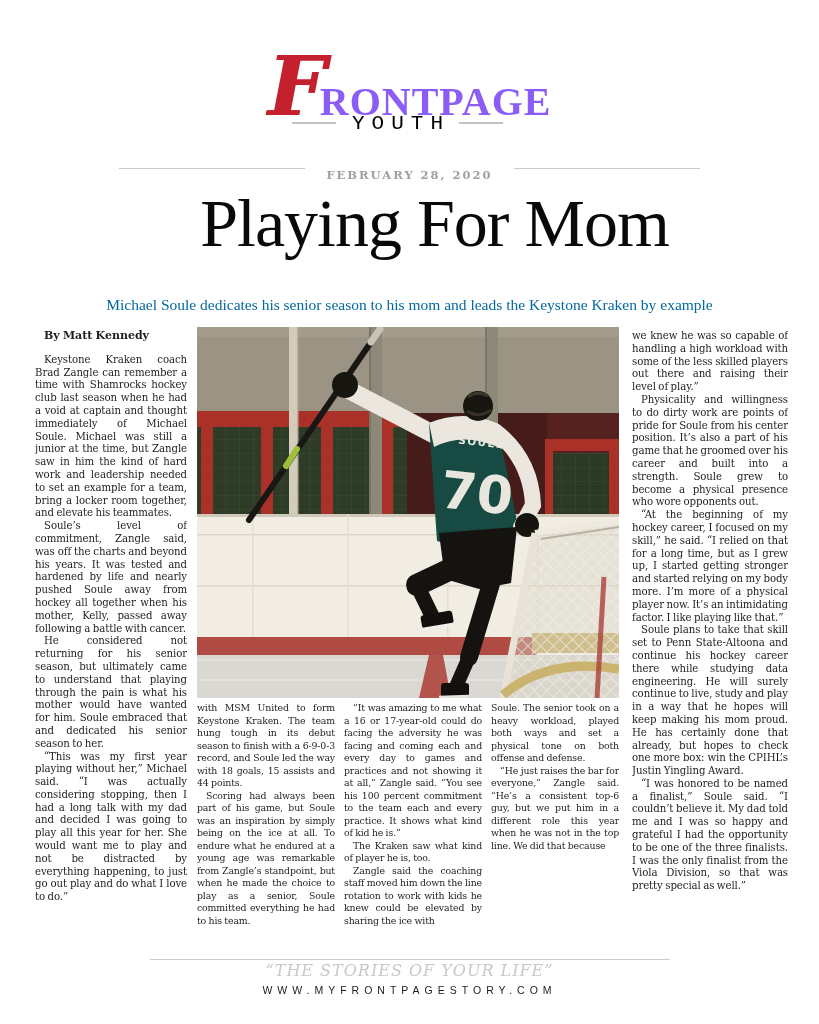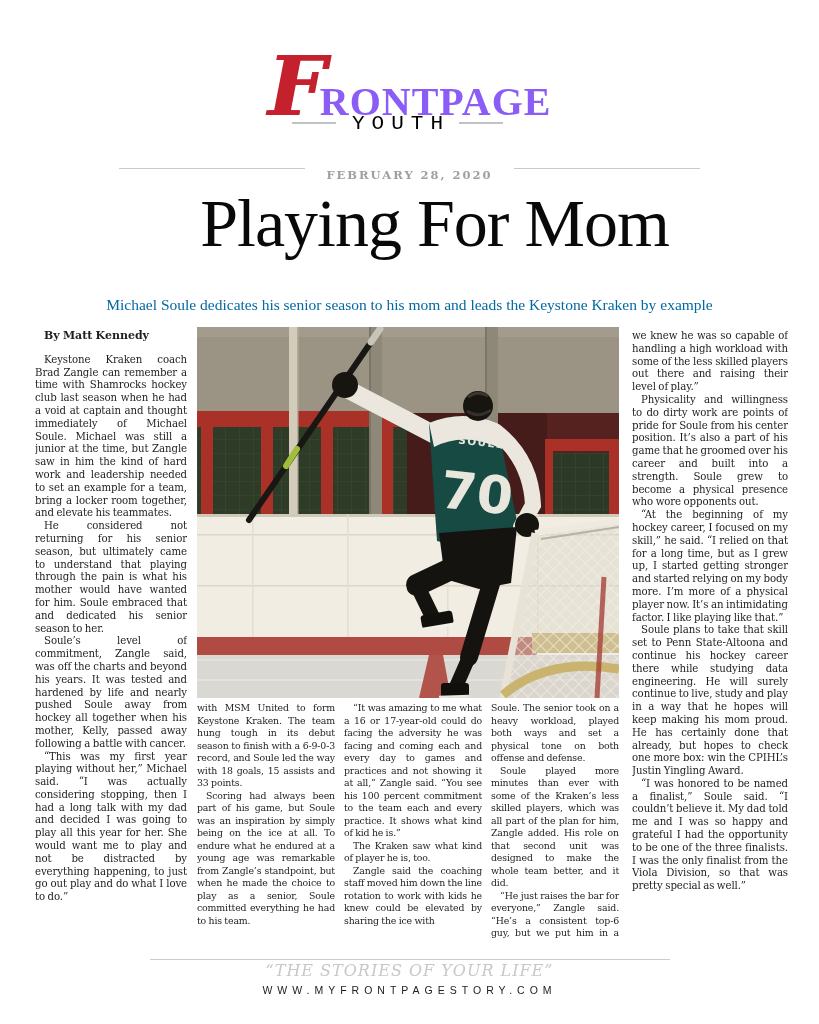--- a/index.html
+++ b/index.html
@@ -77,22 +77,22 @@
     <span class="date-rule"></span>
   </div>
 
   <div class="headline">Playing For Mom</div>
   <div class="subheadline">Michael Soule dedicates his senior season to his mom and leads the Keystone Kraken by example</div>
 
   <div class="col col-outer col1">
     <p class="byline">By Matt Kennedy</p>
     <div>
         <p>Keystone Kraken coach Brad Zangle can remember a time with Shamrocks hockey club last season when he had a void at captain and thought immediately of Michael Soule. Michael was still a junior at the time, but Zangle saw in him the kind of hard work and leadership needed to set an example for a team, bring a locker room together, and elevate his teammates.</p>
+        <p>Soule’s level of commitment, Zangle said, was off the charts and beyond his years. It was tested and hardened by life and nearly pushed Soule away from hockey all together when his mother, Kelly, passed away following a battle with cancer.</p>
         <p>He considered not returning for his senior season, but ultimately came to understand that playing through the pain is what his mother would have wanted for him. Soule embraced that and dedicated his senior season to her.</p>
-        <p>Soule’s level of commitment, Zangle said, was off the charts and beyond his years. It was tested and hardened by life and nearly pushed Soule away from hockey all together when his mother, Kelly, passed away following a battle with cancer.</p>
         <p>“This was my first year playing without her,” Michael said. “I was actually considering stopping, then I had a long talk with my dad and decided I was going to play all this year for her. She would want me to play and not be distracted by everything happening, to just go out play and do what I love to do.”</p>
       </div>
   </div>
 
   <div class="photo">
     <svg width="422" height="371" viewBox="0 0 422 371" xmlns="http://www.w3.org/2000/svg">
       <defs>
         <pattern id="mesh" width="9" height="9" patternUnits="userSpaceOnUse" patternTransform="rotate(45)">
           <path d="M0 0 L0 9 M0 0 L9 0" stroke="#f2efe6" stroke-width="1.5" fill="none"></path>
         </pattern>
@@ -177,31 +177,30 @@
         <line x1="344" y1="212" x2="422" y2="200" stroke="#b7b1a2" stroke-width="2"></line>
         <line x1="338" y1="206" x2="422" y2="194" stroke="#efeadf" stroke-width="6"></line>
         <line x1="338" y1="206" x2="306" y2="371" stroke="#e8e3d6" stroke-width="7"></line>
         <path d="M306,368 Q350,330 422,342" stroke="#c9b168" stroke-width="9" fill="none" opacity=".95"></path>
         <line x1="407" y1="250" x2="400" y2="371" stroke="#a8423a" stroke-width="5" opacity=".8"></line>
       </g>
     </svg>
   </div>
 
   <div class="col col-inner col2">
-      <p class="flush">with MSM United to form Keystone Kraken. The team hung tough in its debut season to finish with a 6-9-0-3 record, and Soule led the way with 18 goals, 15 assists and 33 points.</p>
+      <p class="flush">with MSM United to form Keystone Kraken. The team hung tough in its debut season to finish with a 6-9-0-3 record, and Soule led the way with 18 goals, 15 assists and 44 points.</p>
       <p>Scoring had always been part of his game, but Soule was an inspiration by simply being on the ice at all. To endure what he endured at a young age was remarkable from Zangle’s standpoint, but when he made the choice to play as a senior, Soule committed everything he had to his team.</p>
     </div>
   <div class="col col-inner col3">
       <p>“It was amazing to me what a 16 or 17-year-old could do facing the adversity he was facing and coming each and every day to games and practices and not showing it at all,” Zangle said. “You see his 100 percent commitment to the team each and every practice. It shows what kind of kid he is.”</p>
       <p>The Kraken saw what kind of player he is, too.</p>
       <p>Zangle said the coaching staff moved him down the line rotation to work with kids he knew could be elevated by sharing the ice with</p>
     </div>
   <div class="col col-inner col4">
       <p class="flush">Soule. The senior took on a heavy workload, played both ways and set a physical tone on both offense and defense.</p>
-      <p>Soule played more minutes than ever with some of the Kraken’s less skilled players, which was all part of the plan for him, Zangle added. His role on that second unit was designed to make the whole team better, and it did.</p>
       <p>“He just raises the bar for everyone,” Zangle said. “He’s a consistent top-6 guy, but we put him in a different role this year when he was not in the top line. We did that because</p>
     </div>
 
   <div class="col col-outer col5">
       <p class="flush">we knew he was so capable of handling a high workload with some of the less skilled players out there and raising their level of play.”</p>
       <p>Physicality and willingness to do dirty work are points of pride for Soule from his center position. It’s also a part of his game that he groomed over his career and built into a strength. Soule grew to become a physical presence who wore opponents out.</p>
       <p>“At the beginning of my hockey career, I focused on my skill,” he said. “I relied on that for a long time, but as I grew up, I started getting stronger and started relying on my body more. I’m more of a physical player now. It’s an intimidating factor. I like playing like that.”</p>
       <p>Soule plans to take that skill set to Penn State-Altoona and continue his hockey career there while studying data engineering. He will surely continue to live, study and play in a way that he hopes will keep making his mom proud. He has certainly done that already, but hopes to check one more box: win the CPIHL’s Justin Yingling Award.</p>
       <p>“I was honored to be named a finalist,” Soule said. “I couldn’t believe it. My dad told me and I was so happy and grateful I had the opportunity to be one of the three finalists. I was the only finalist from the Viola Division, so that was pretty special as well.”</p>
     </div>

